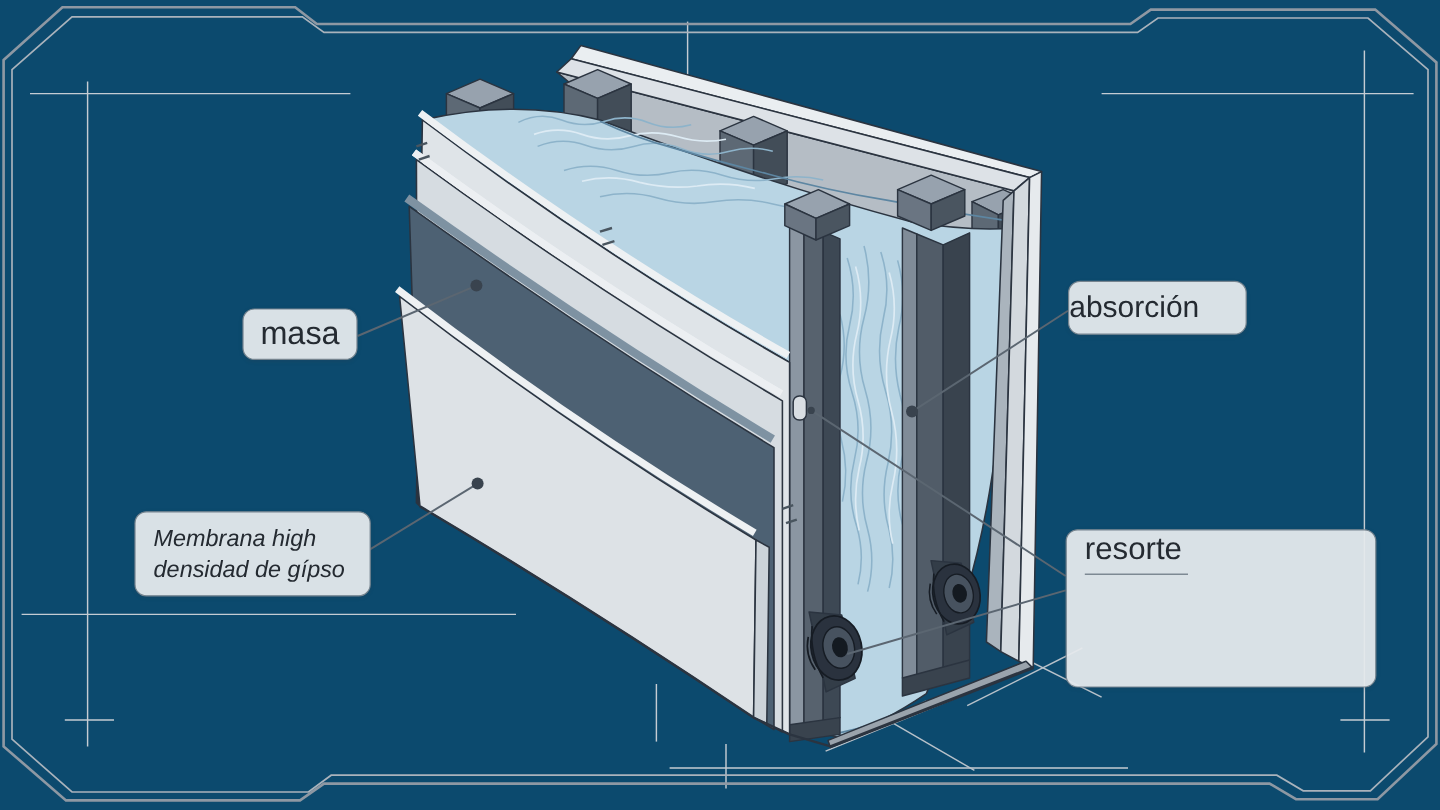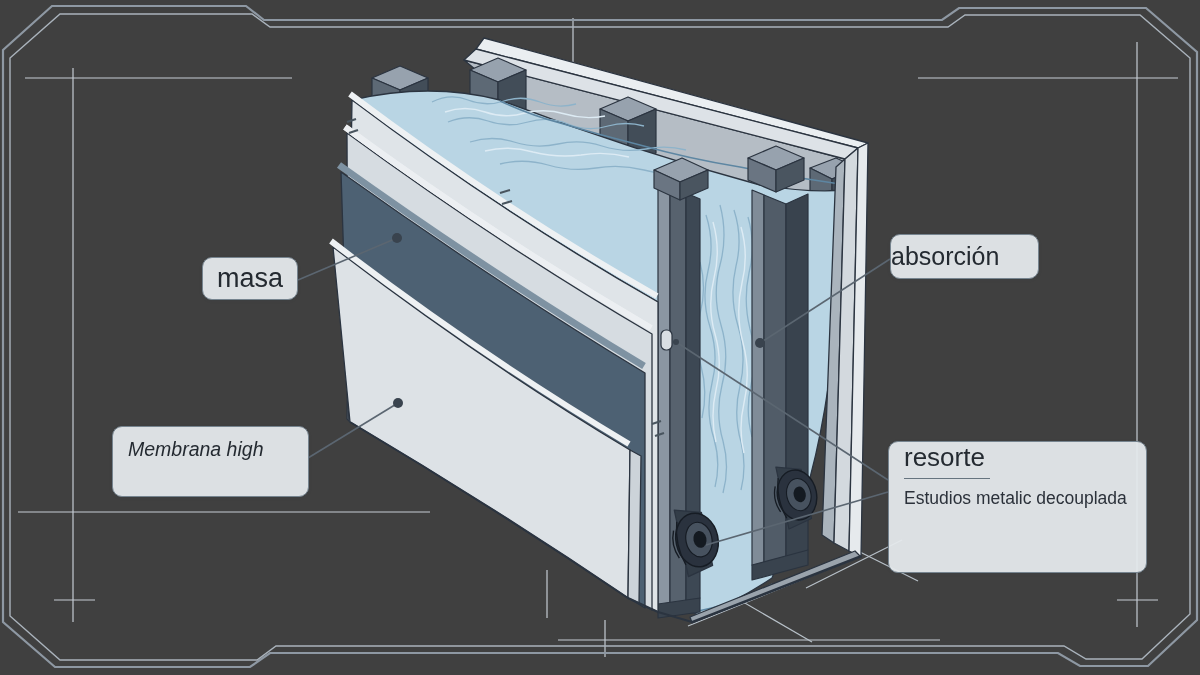--- a/index.html
+++ b/index.html
@@ -1,18 +1,18 @@
 <!DOCTYPE html>
 <html><head>
 <meta charset="utf-8">
 <style>
   html,body{margin:0;padding:0;background:#dfe3e7;}
   .stage{
     position:relative;width:1200px;height:675px;overflow:hidden;
-    background:#404040;
+    background:#0c4a6e;
     font-family:"Liberation Sans", sans-serif;
   }
   .scene{position:absolute;left:0;top:0;width:1200px;height:675px;display:block;}
   .label{
     position:absolute;box-sizing:border-box;
     background:#e5e9ecf2;border:1.5px solid #76848f;border-radius:10px;
     color:#242a31;box-shadow:0 1px 3px rgba(50,60,72,.18);
   }
   .label-masa{left:202px;top:257px;width:96px;height:43px;
     display:flex;align-items:center;justify-content:center;font-size:27px;}
@@ -213,27 +213,27 @@
     <path stroke="#aab3bc" stroke-width="1.4" d="M10,58 L60,14 H252 L270,27 H948 L965,15 H1140 L1190,58 V614 L1142,659 H1086 L1064,646 H276 L257,660 H60 L10,616 Z"></path>
   </g>
 </svg>
 
 <div class="label label-masa">
   <span>masa</span>
 </div>
 
 <div class="label label-membrana">
   <div>Membrana high</div>
+  <div>densidad de gípso</div>
 </div>
 
 <div class="label label-absorcion">
   <span>absorción</span>
 </div>
 
 <div class="label label-resorte">
   <div class="title">resorte</div>
   <hr class="rule">
   <div class="desc">
-    <div>Estudios metalic decouplada</div>
   </div>
 </div>
 
 </div>
 
 </body></html>

